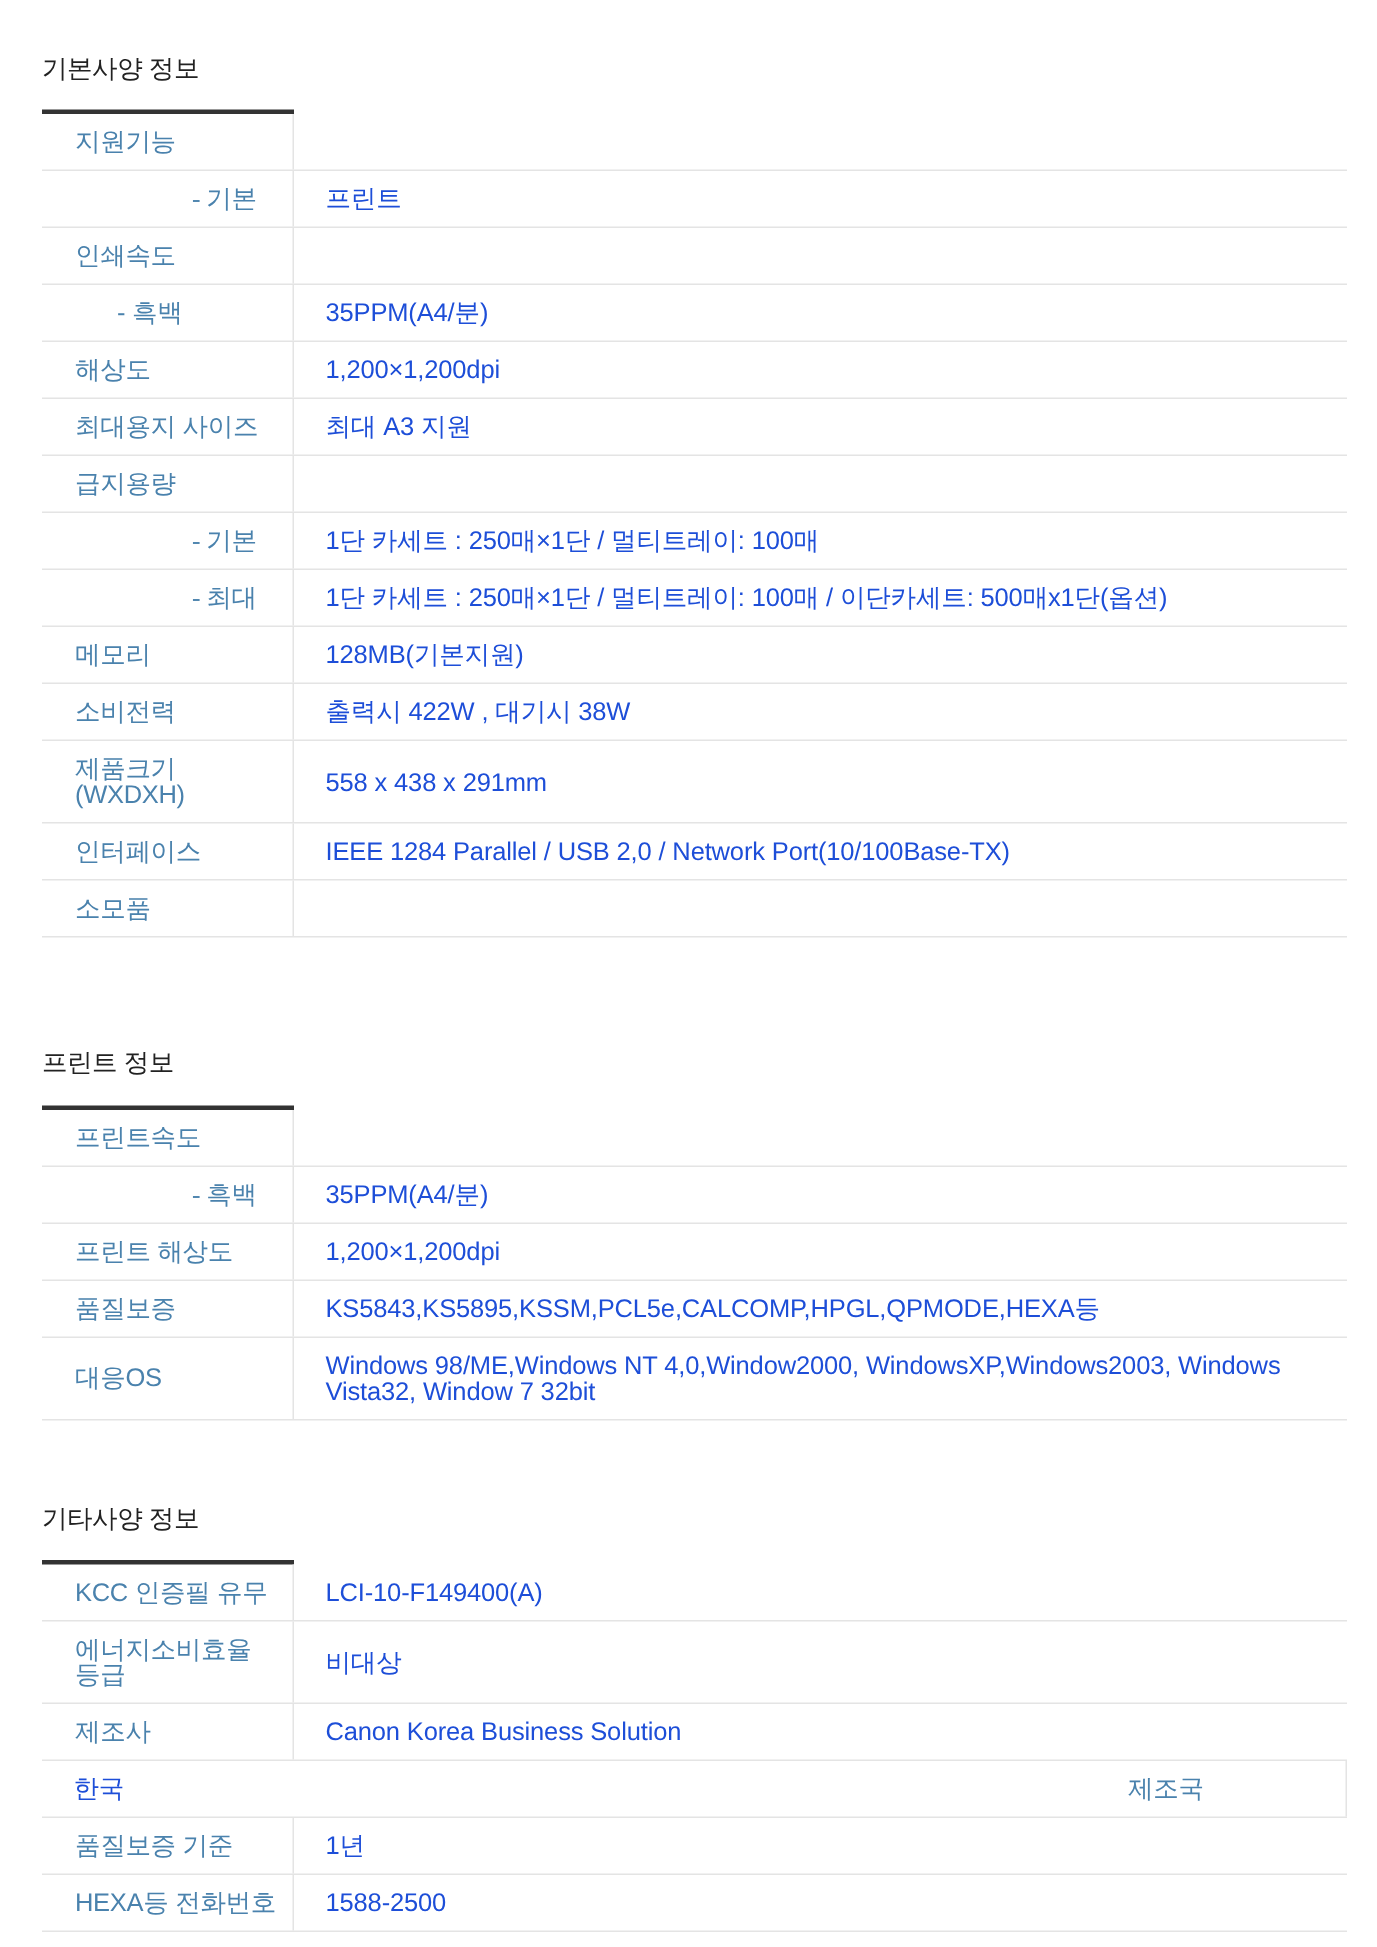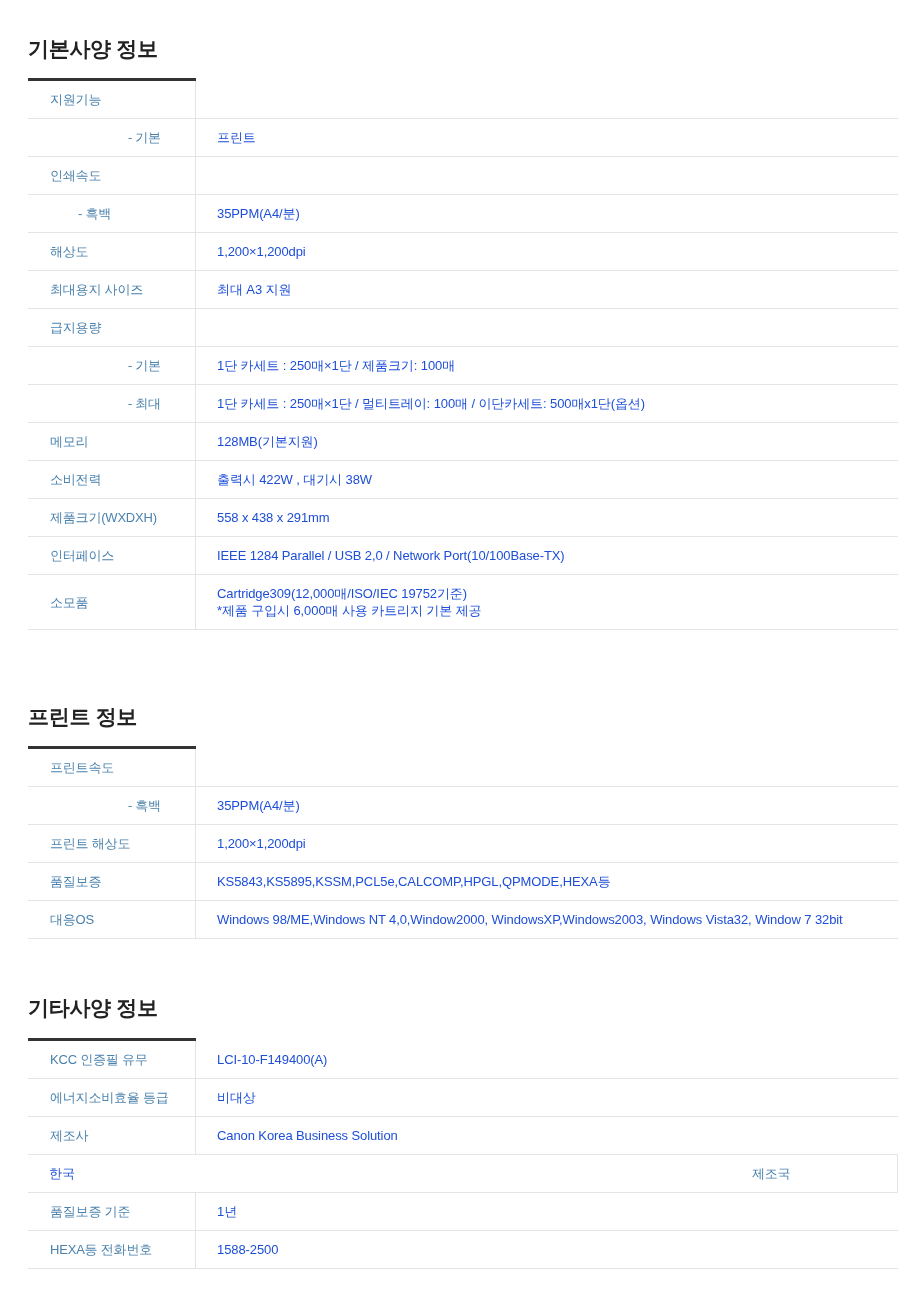--- a/index.html
+++ b/index.html
@@ -17,43 +17,43 @@
   .page {
     padding: 36px 20px 0 28px;
     box-sizing: border-box;
   }
   .spec-section { margin: 0; }
   .spec-section + .spec-section { margin-top: 74px; }
   .spec-section.sec-3 { margin-top: 56px; }
 
   .section-title {
     margin: 0;
-    font-size: 21px;
-    font-weight: 700;
+    font-size: 17px;
+    font-weight: 400;
     color: #222222;
     letter-spacing: -0.3px;
     line-height: 1.2;
   }
   .title-underline {
     width: 168px;
     height: 3px;
     background: #333333;
     margin-top: 17px;
   }
   .spec-table {
     width: 870px;
   }
   .row {
     display: flex;
     align-items: stretch;
     border-bottom: 1px solid #e4e4e4;
   }
   .cell {
     box-sizing: border-box;
-    font-size: 13px;
+    font-size: 17px;
     line-height: 17px;
     display: flex;
     align-items: center;
   }
   .cell-label {
     width: 168px;
     flex: 0 0 168px;
     border-right: 1px solid #e4e4e4;
     padding: 10px 8px 10px 22px;
     color: #4a82ad;
@@ -101,21 +101,21 @@
         <div class="row">
           <div class="cell cell-label">최대용지 사이즈</div>
           <div class="cell cell-value">최대 A3 지원</div>
         </div>
         <div class="row">
           <div class="cell cell-label">급지용량</div>
           <div class="cell cell-value"></div>
         </div>
         <div class="row">
           <div class="cell cell-label indent-2">- 기본</div>
-          <div class="cell cell-value">1단 카세트 : 250매×1단 / 제품크기: 100매</div>
+          <div class="cell cell-value">1단 카세트 : 250매×1단 / 멀티트레이: 100매</div>
         </div>
         <div class="row">
           <div class="cell cell-label indent-2">- 최대</div>
           <div class="cell cell-value">1단 카세트 : 250매×1단 / 멀티트레이: 100매 / 이단카세트: 500매x1단(옵션)</div>
         </div>
         <div class="row">
           <div class="cell cell-label">메모리</div>
           <div class="cell cell-value">128MB(기본지원)</div>
         </div>
         <div class="row">
@@ -125,22 +125,20 @@
         <div class="row">
           <div class="cell cell-label">제품크기(WXDXH)</div>
           <div class="cell cell-value">558 x 438 x 291mm</div>
         </div>
         <div class="row">
           <div class="cell cell-label">인터페이스</div>
           <div class="cell cell-value">IEEE 1284 Parallel / USB 2,0 / Network Port(10/100Base-TX)</div>
         </div>
         <div class="row">
           <div class="cell cell-label">소모품</div>
-          <div class="cell cell-value">Cartridge309(12,000매/ISO/IEC 19752기준)
-*제품 구입시 6,000매 사용 카트리지 기본 제공</div>
         </div>
       </div>
   </section>
 
   <section class="spec-section sec-2">
     <h2 class="section-title">프린트 정보</h2>
     <div class="title-underline"></div>
     <div class="spec-table">
         <div class="row">
           <div class="cell cell-label">프린트속도</div>

